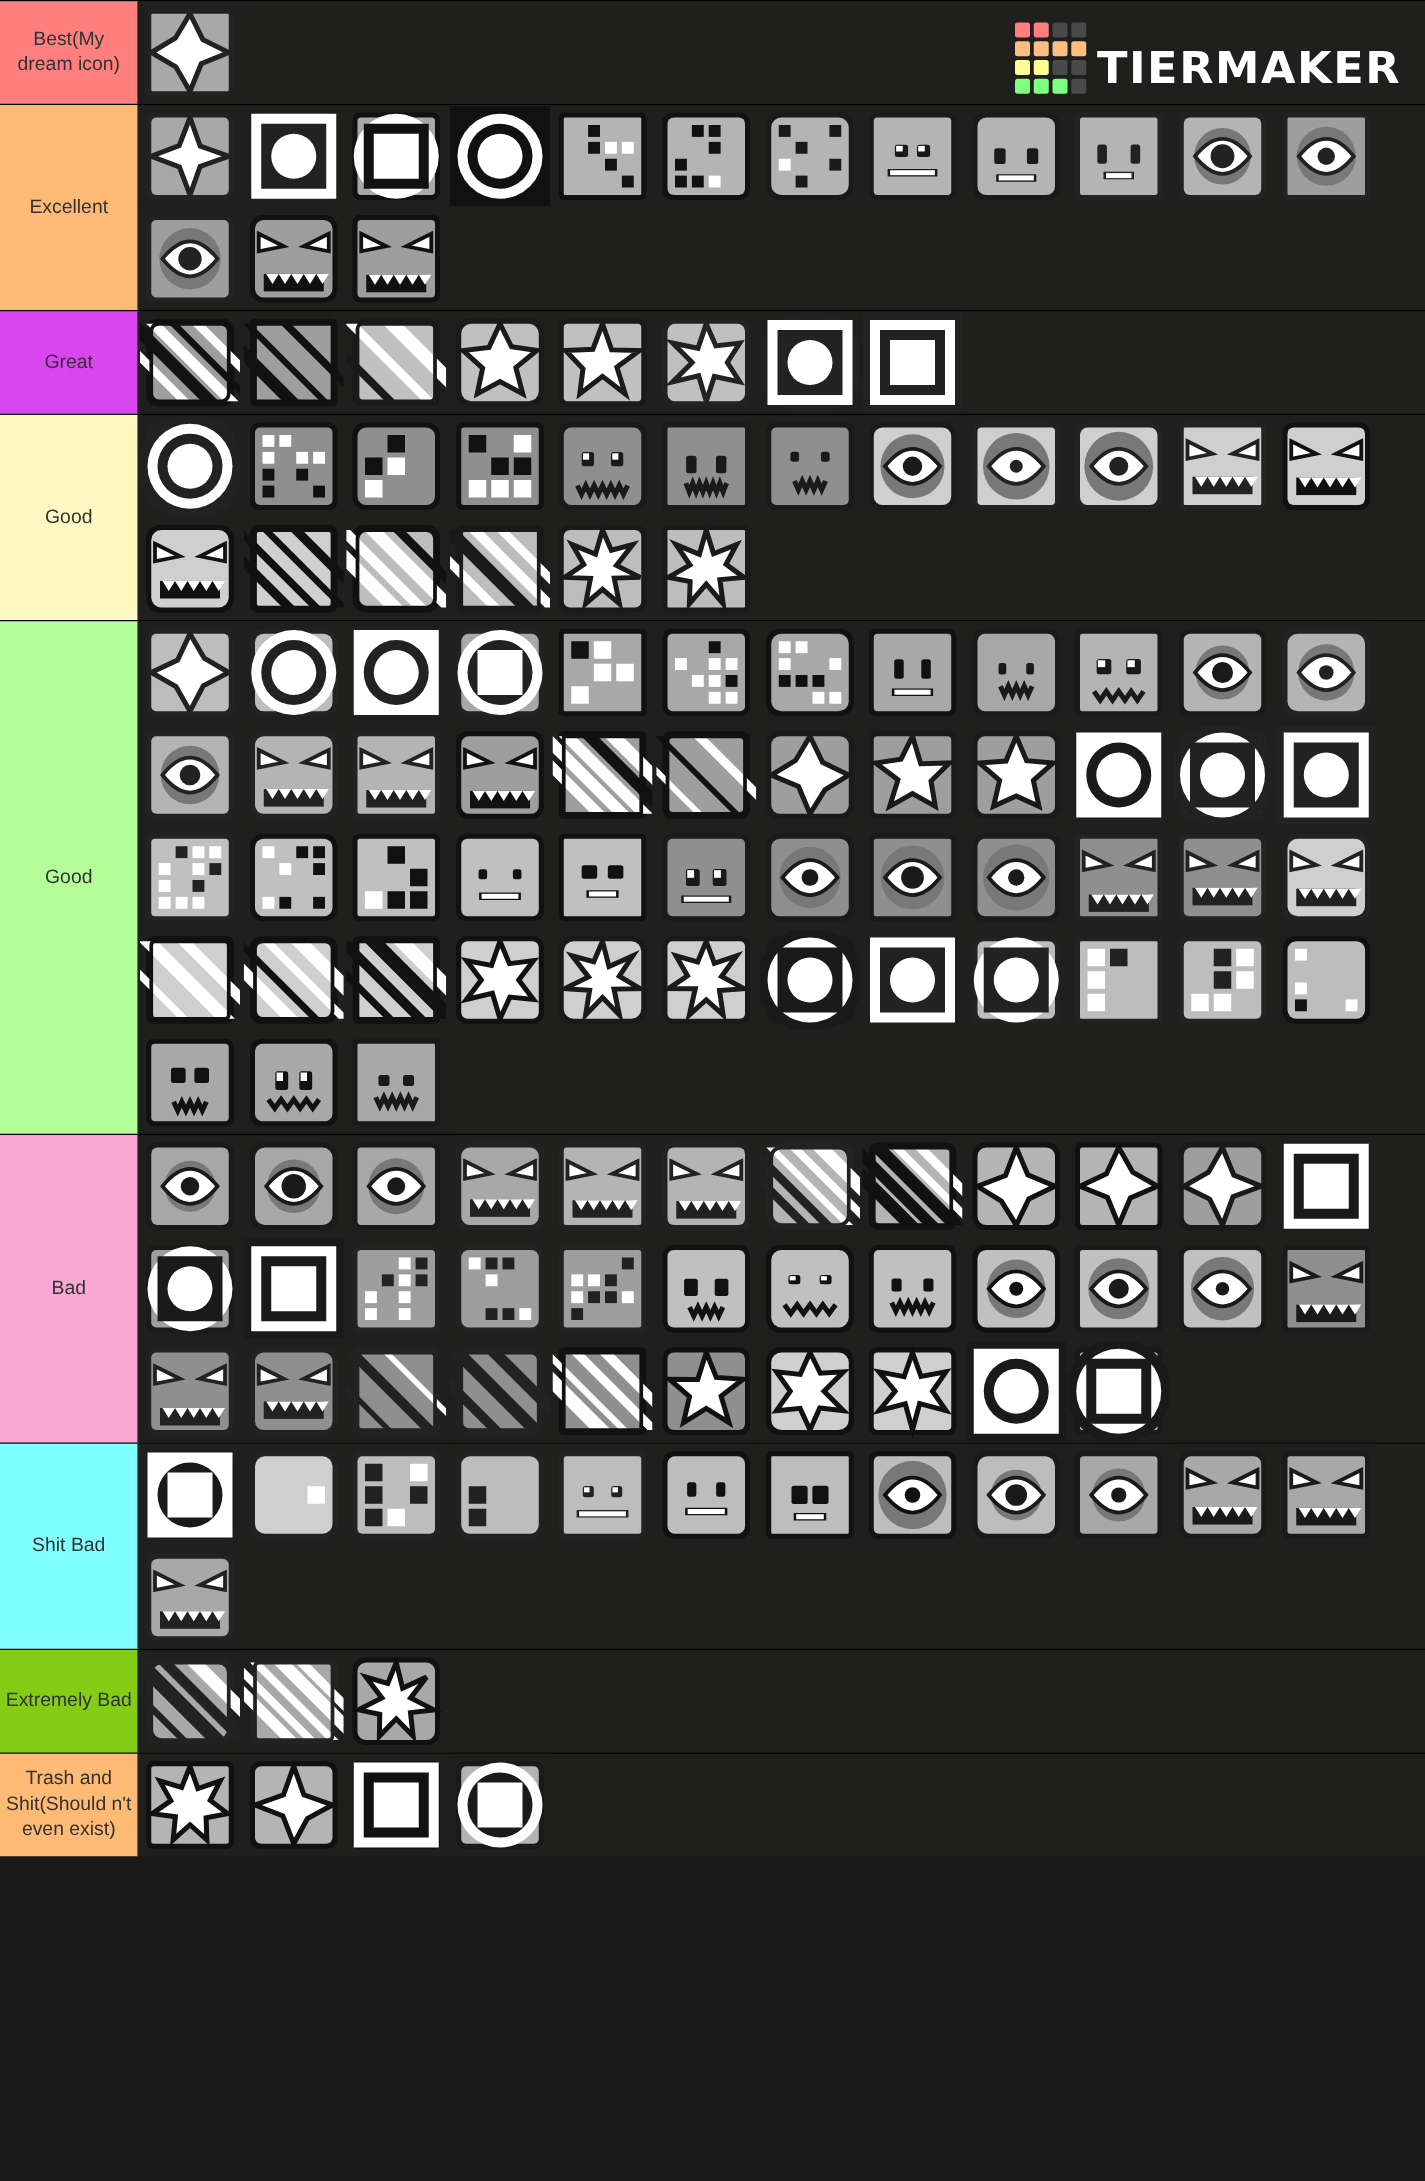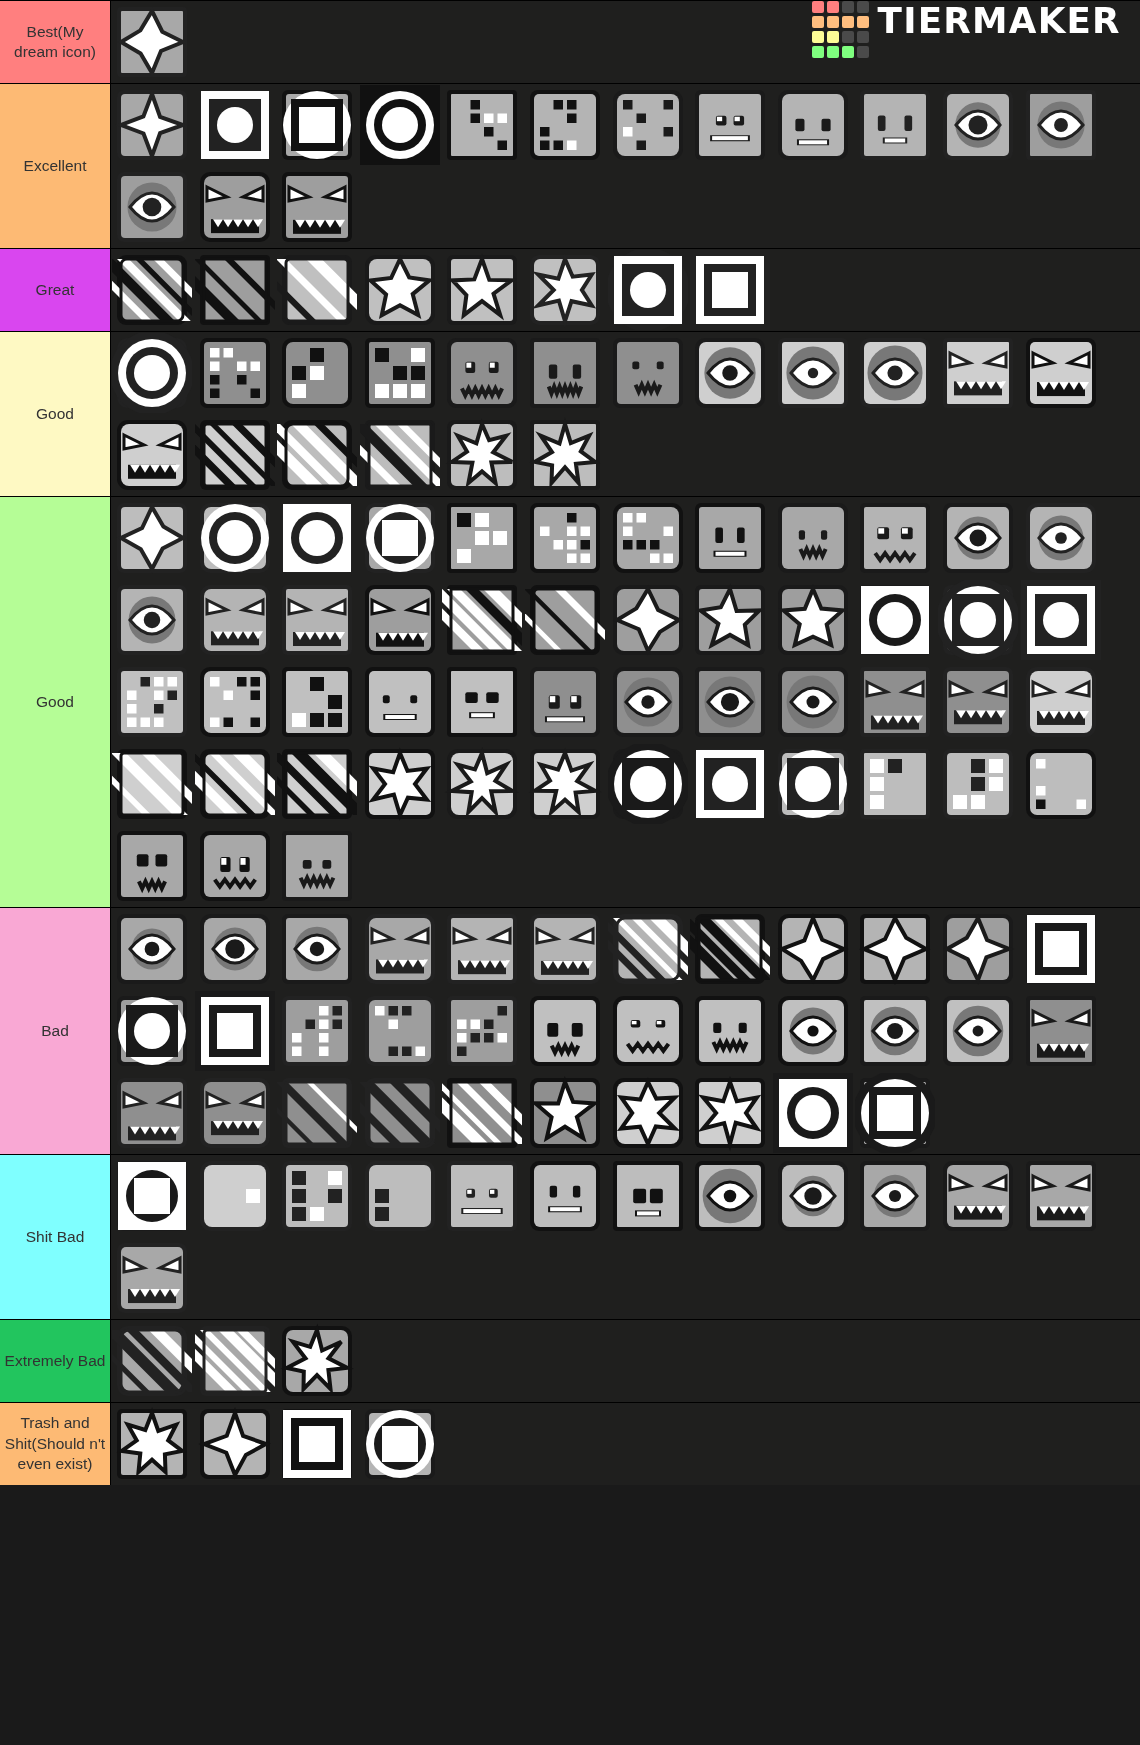--- a/index.html
+++ b/index.html
@@ -25,21 +25,21 @@
     display: flex;
     align-items: stretch;
     background: #1a1a1a;
   }
   .brand {
     position: absolute;
     right: 22px;
     top: 0;
     height: 74px;
     display: flex;
-    align-items: flex-start;
+    align-items: flex-end;
     gap: 11px;
   }
   .brand-grid {
     display: grid;
     grid-template-columns: repeat(4, 12px);
     grid-template-rows: repeat(4, 12px);
     gap: 3px;
   }
   .brand-grid i { display: block; border-radius: 2px; }
   .brand-name {
@@ -1963,21 +1963,21 @@
               <path d="M 38 51.05431073717773 L 43 59.05431073717773 L 48 51.05431073717773 Z" fill="#ffffff"></path>
               <path d="M 48 51.05431073717773 L 53 59.05431073717773 L 58 51.05431073717773 Z" fill="#ffffff"></path>
               <path d="M 58 51.05431073717773 L 63 59.05431073717773 L 68 51.05431073717773 Z" fill="#ffffff"></path>
             </svg>
           </div>
         </div>
       </div>
   </div>
 
   <div class="tier" id="tier-7">
-    <div class="tier-label" style="background:#22c55e">Extremely Bad</div>
+    <div class="tier-label" style="background:#84cc16">Extremely Bad</div>
     <div class="tier-items" id="items-7">
         <div class="cell">
           <div class="icon">
             <svg viewBox="0 0 80 80" xmlns="http://www.w3.org/2000/svg" shape-rendering="geometricPrecision">
               <rect x="5" y="5" width="70" height="70" rx="11" fill="#222222"></rect>
               <rect x="9" y="9" width="62" height="62" rx="8" fill="#a8a8a8"></rect>
               <g>
                 <path d="M -31 9 L -23.51439711637795 9 L 38.48560288362205 71 L 31 71 Z" fill="#222222"></path>
                 <path d="M -8.5 9 L 7.405460546724498 9 L 69.4054605467245 71 L 53.5 71 Z" fill="#222222"></path>
                 <path d="M 14 9 L 25.86227059364319 9 L 87.86227059364319 71 L 76 71 Z" fill="#222222"></path>

